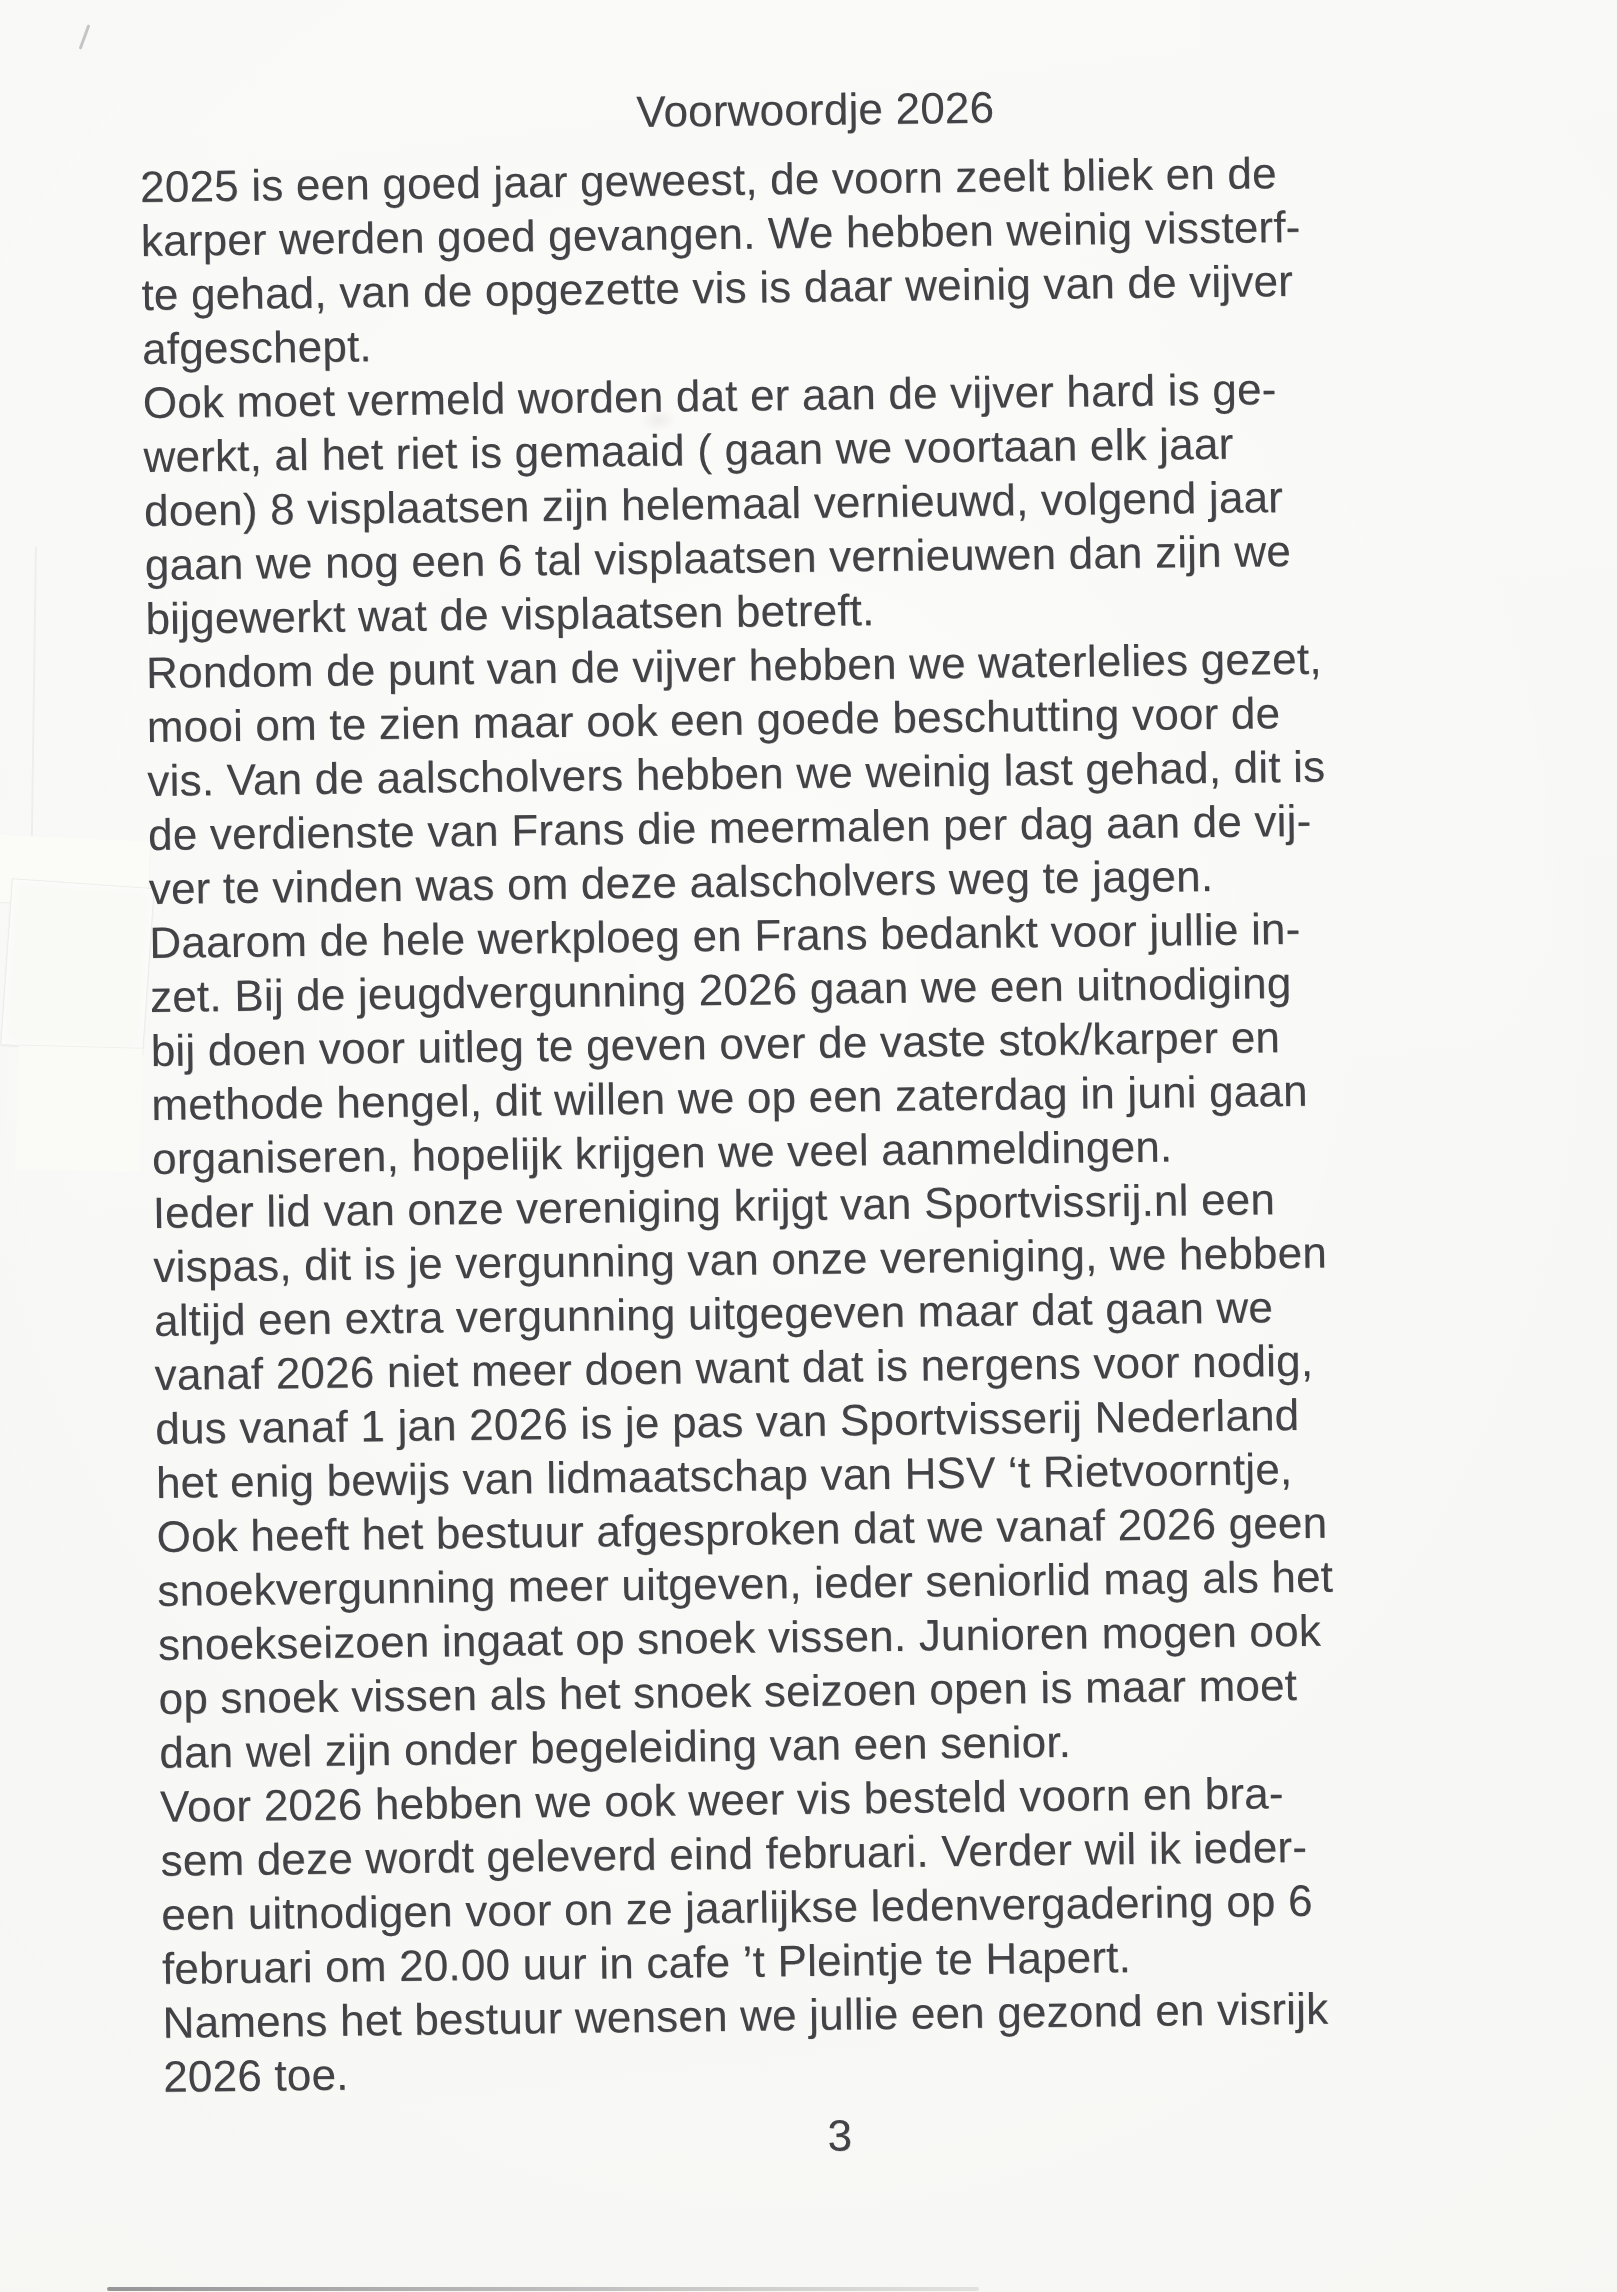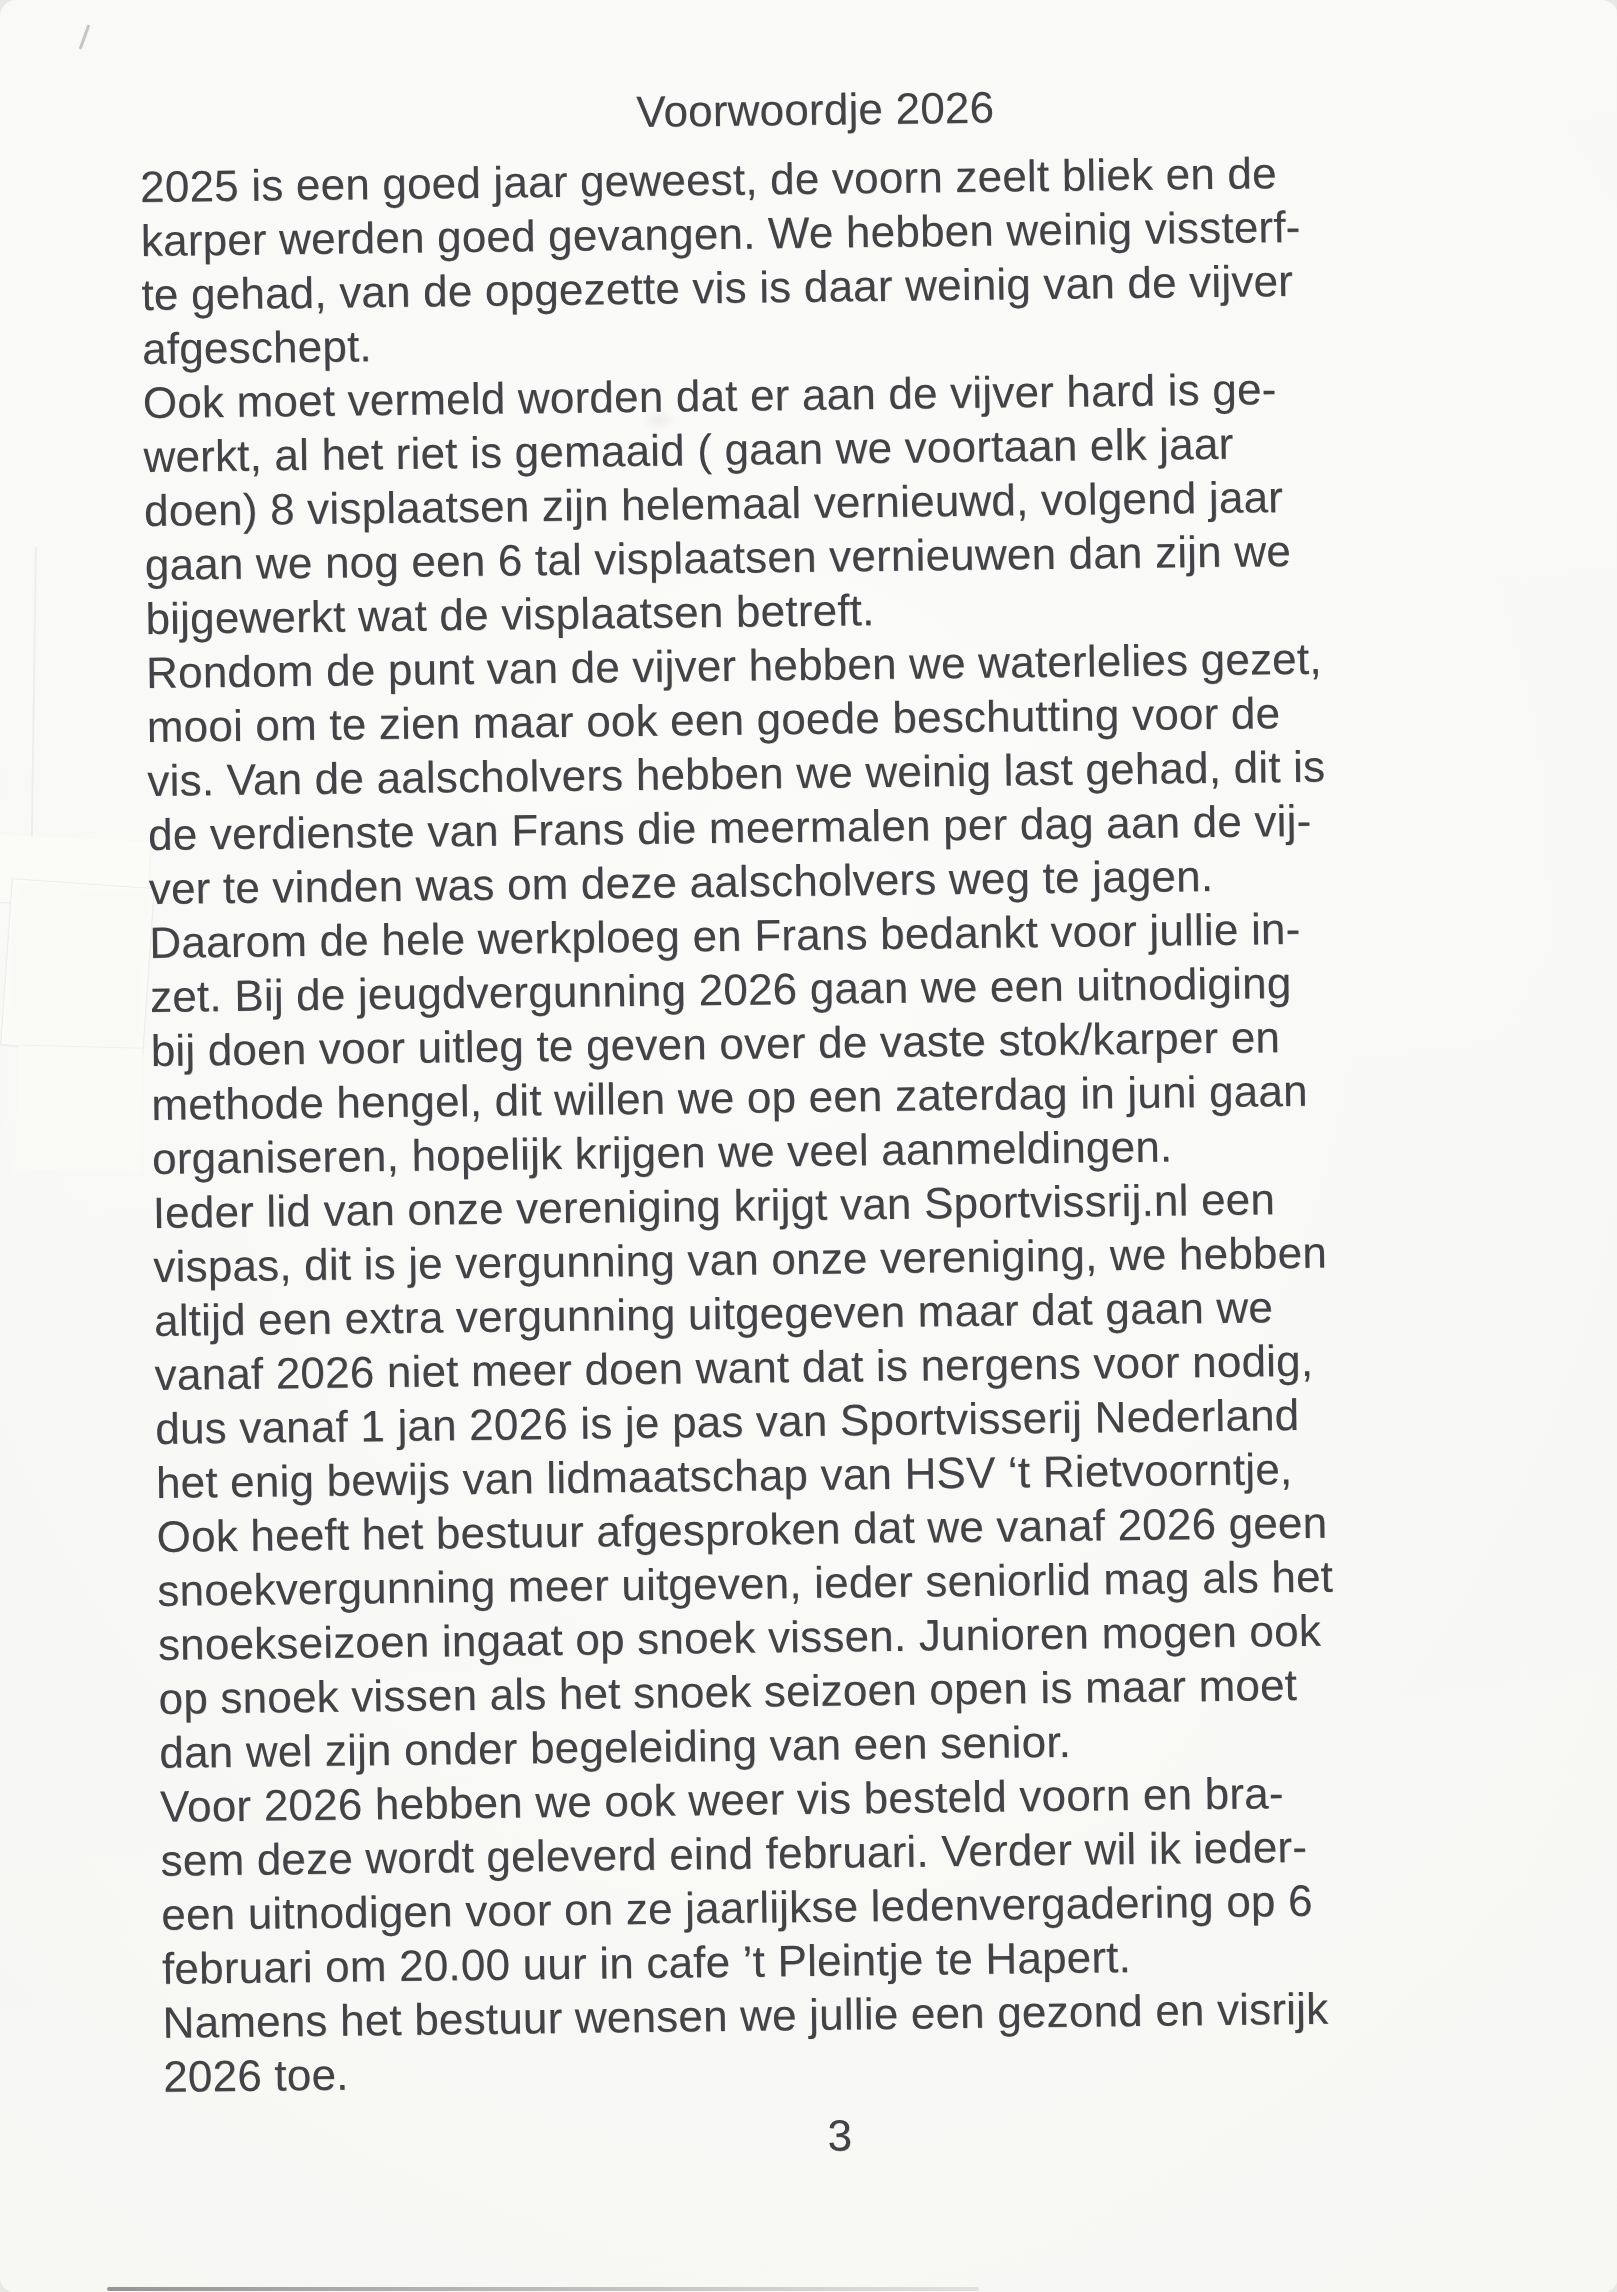--- a/index.html
+++ b/index.html
@@ -10,21 +10,20 @@
   .scan-page {
     position: relative;
     width: 1618px;
     height: 2293px;
     margin: 0 auto;
     overflow: hidden;
     background:
       radial-gradient(ellipse 140% 120% at 48% 42%, rgba(255,255,255,0.55), rgba(255,255,255,0) 70%),
       linear-gradient(173deg, #f8f8f6 0%, #f5f5f3 55%, #f6f6f3 100%);
     font-family: "Liberation Sans", "DejaVu Sans", sans-serif;
-    border-radius: 16px;
   }
   
   .scan-content {
     position: absolute;
     left: 139px;
     top: 91px;
     width: 1352px;
     transform: rotate(-0.7deg);
     transform-origin: 0 0;
     color: var(--ink, #434347);

